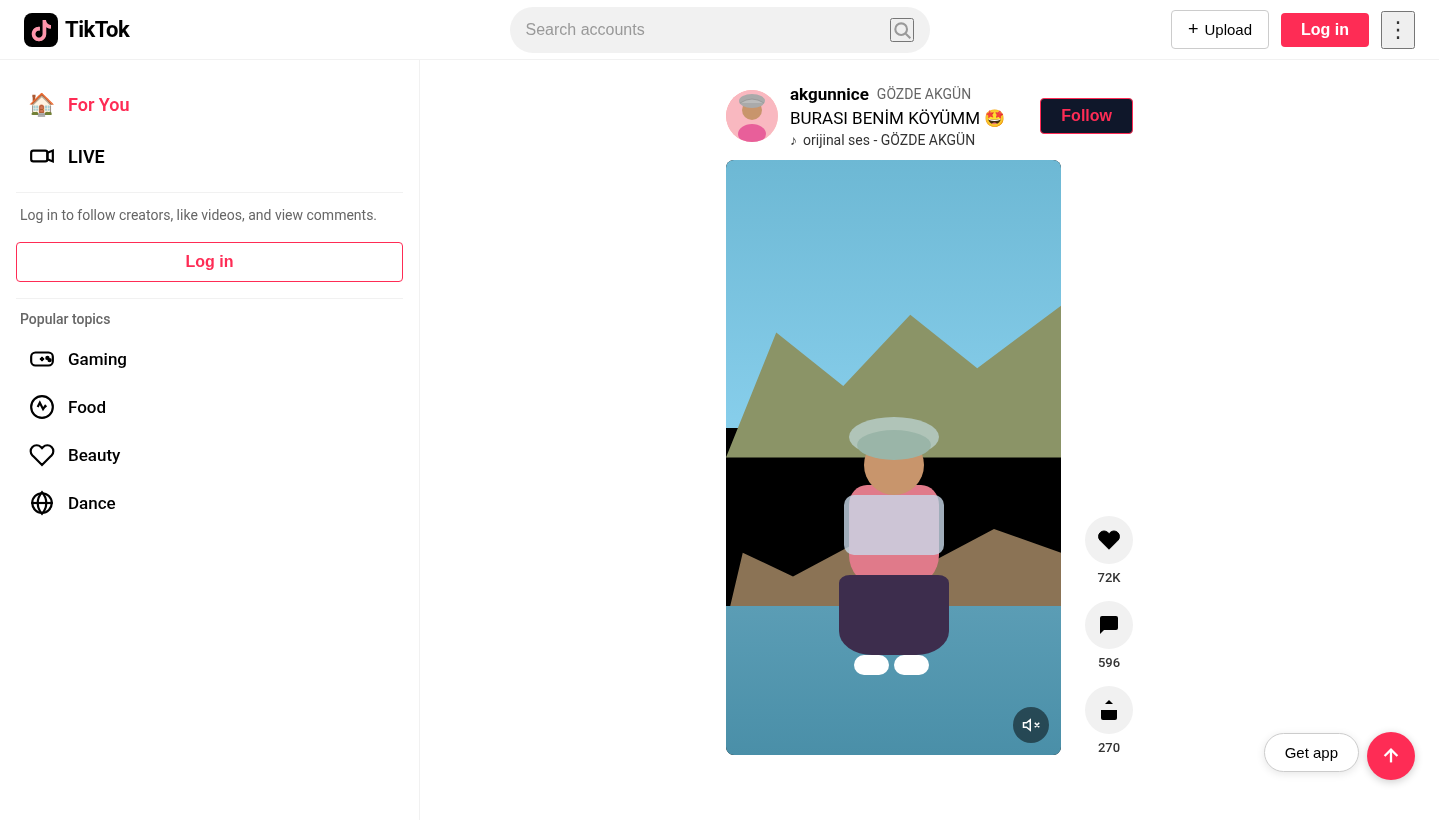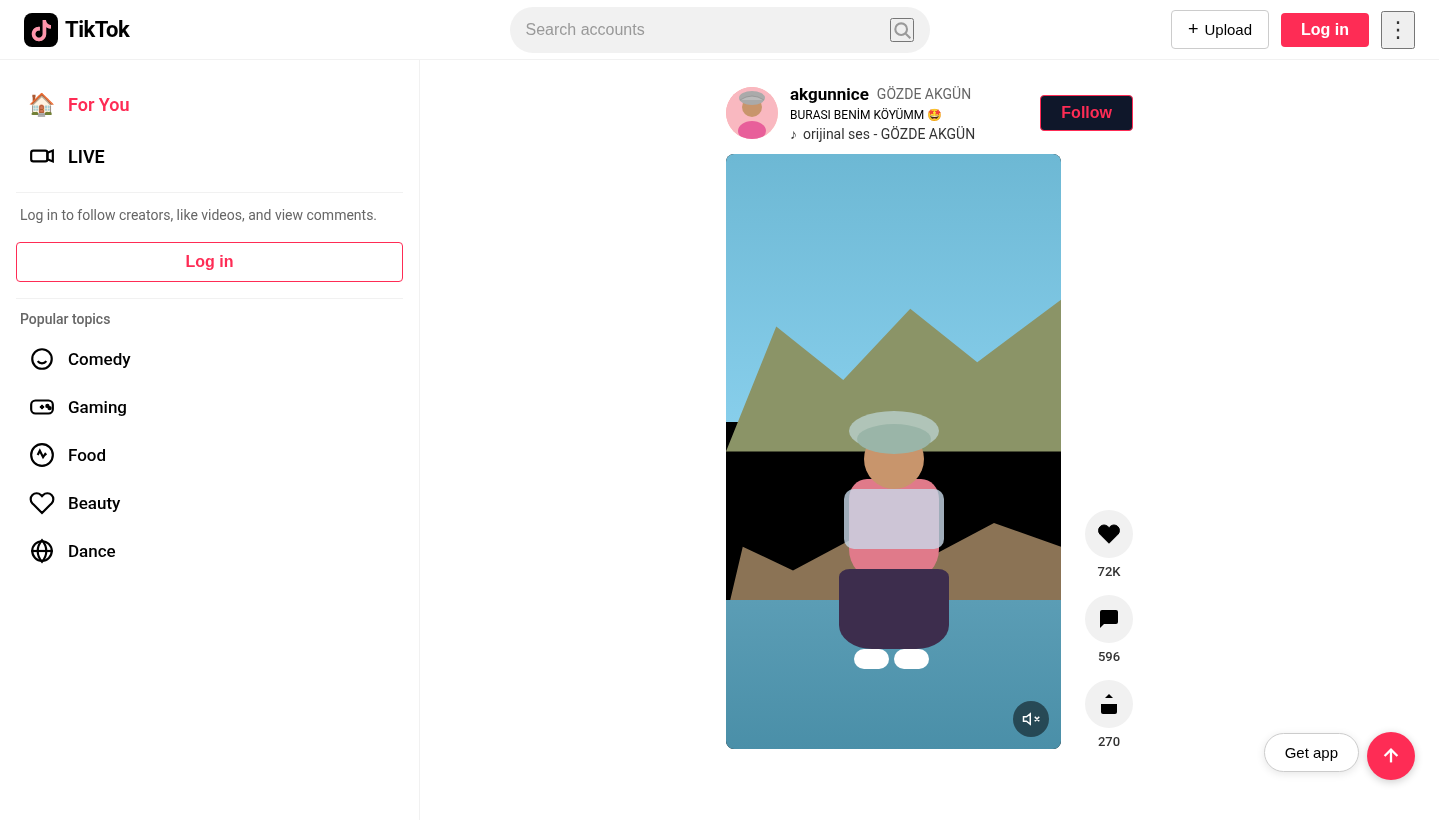--- a/index.html
+++ b/index.html
@@ -244,21 +244,21 @@
     .username {
       font-size: 17px;
       font-weight: 700;
       color: #000;
     }
     .display-name {
       font-size: 14px;
       color: #666;
     }
     .video-caption {
-      font-size: 12px;
+      font-size: 17px;
       color: #000;
       margin-bottom: 4px;
     }
     .video-sound {
       display: flex;
       align-items: center;
       gap: 6px;
       font-size: 14px;
       color: #333;
     }
@@ -455,31 +455,20 @@
 
     <hr class="nav-divider">
 
     <p class="login-prompt">Log in to follow creators, like videos, and view comments.</p>
     <button class="sidebar-login-btn">Log in</button>
 
     <hr class="nav-divider">
 
     <p class="popular-topics-title">Popular topics</p>
 
-    <div class="topic-item">
-      <span class="topic-icon">
-        <svg width="26" height="26" viewBox="0 0 24 24" fill="none" stroke="#000" stroke-width="2">
-          <circle cx="12" cy="12" r="9"></circle>
-          <path d="M8 14s1.5 2 4 2 4-2 4-2"></path>
-          <line x1="9" y1="10" x2="9.01" y2="10"></line>
-          <line x1="15" y1="10" x2="15.01" y2="10"></line>
-        </svg>
-      </span>
-      <span class="topic-label">Comedy</span>
-    </div>
 
     <div class="topic-item">
       <span class="topic-icon">
         <svg width="26" height="26" viewBox="0 0 24 24" fill="none" stroke="#000" stroke-width="2">
           <rect x="2" y="6" width="20" height="12" rx="4"></rect>
           <line x1="12" y1="10" x2="12" y2="14"></line>
           <line x1="10" y1="12" x2="14" y2="12"></line>
           <circle cx="17" cy="11" r="1" fill="#000"></circle>
           <circle cx="19" cy="13" r="1" fill="#000"></circle>
         </svg>

